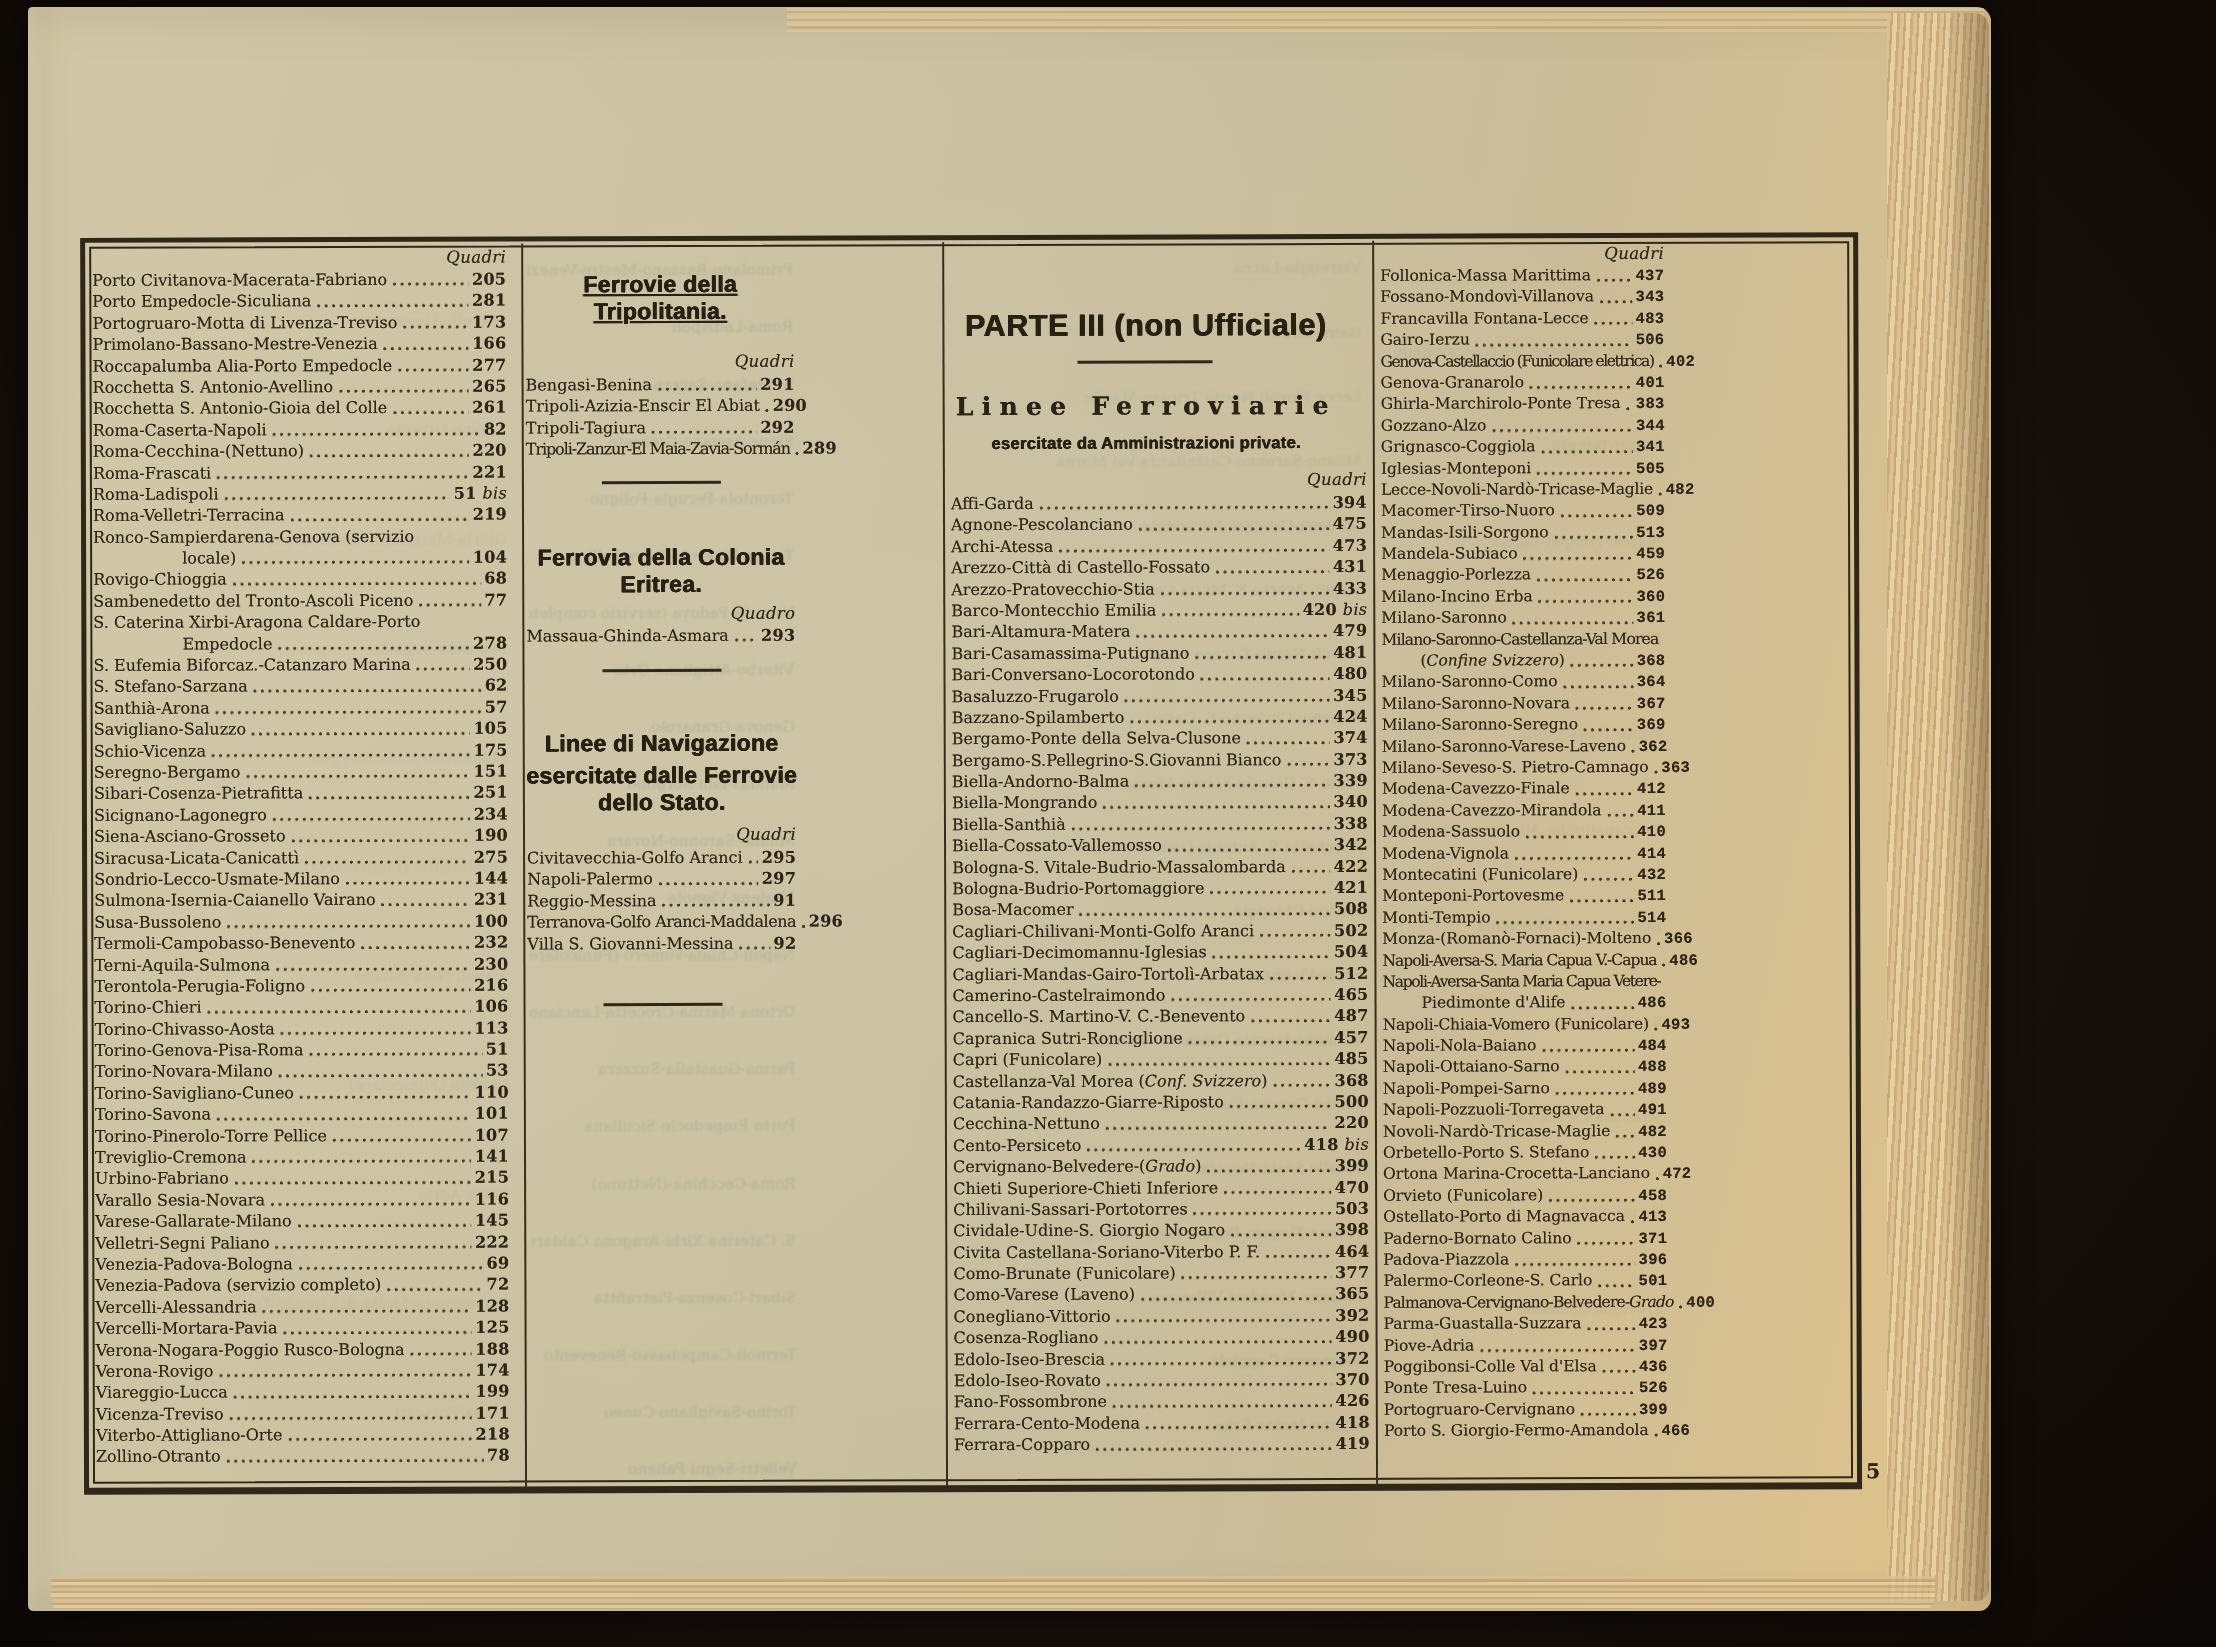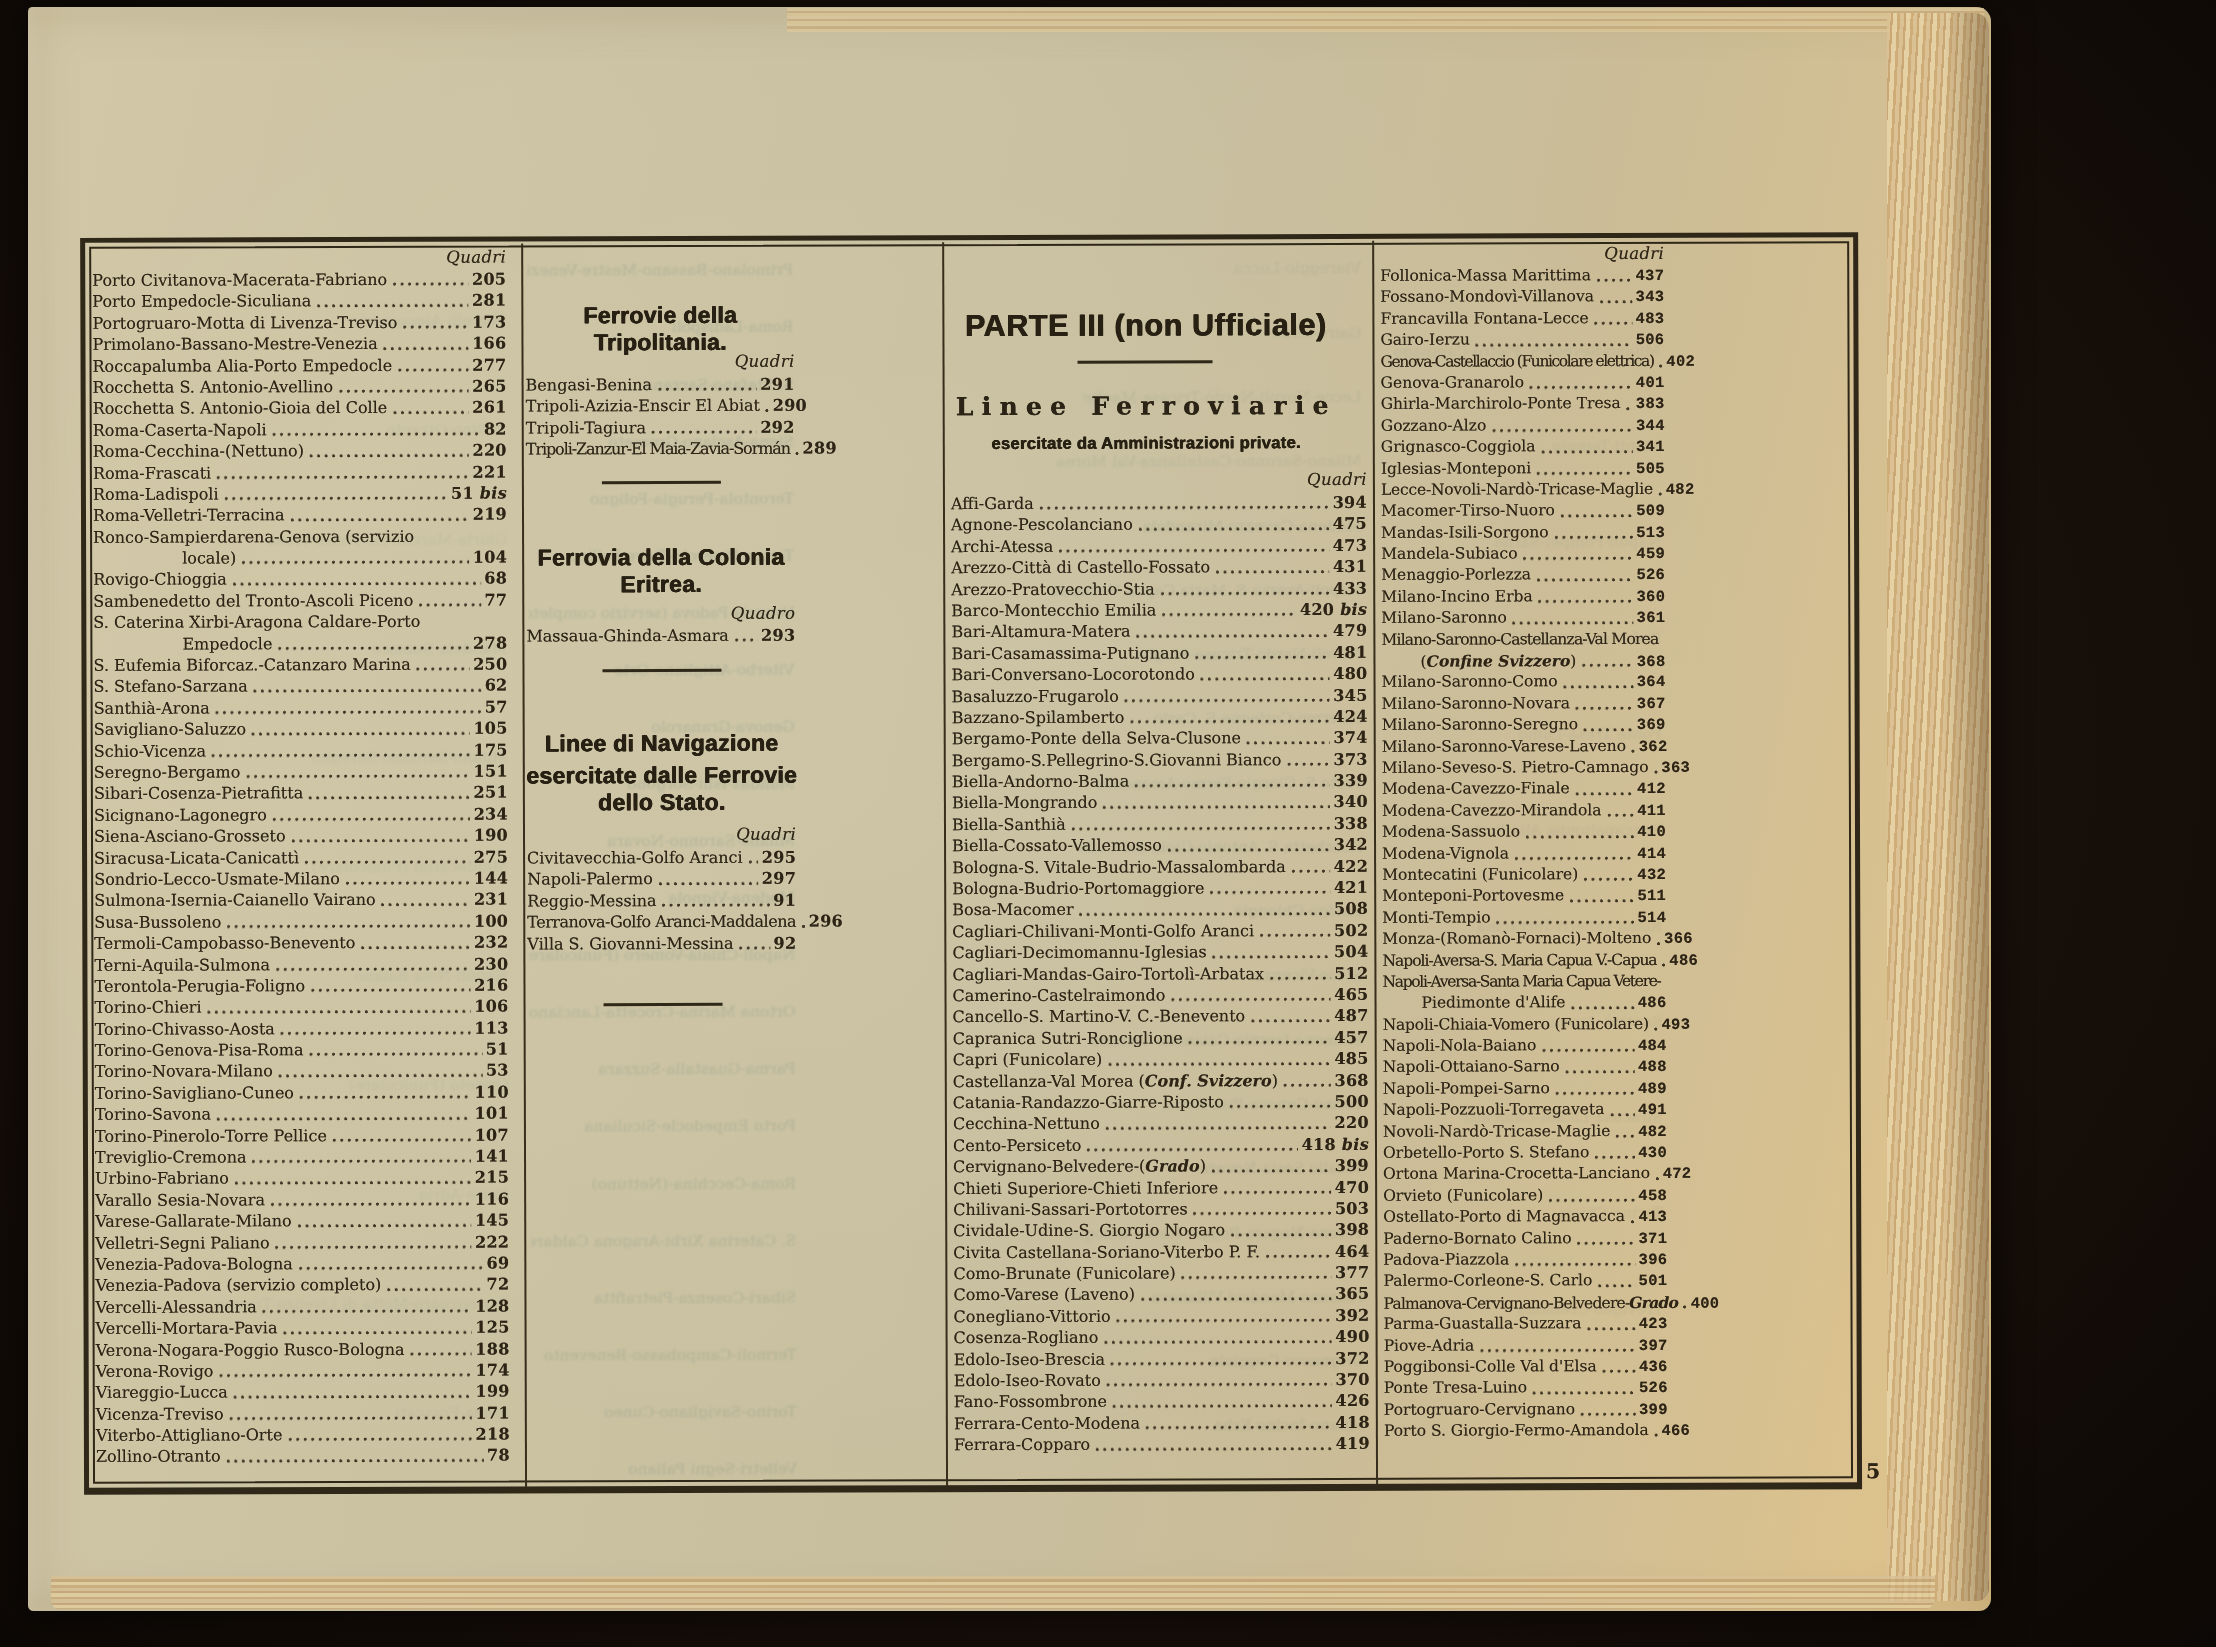--- a/index.html
+++ b/index.html
@@ -42,21 +42,21 @@
   .qlabel{position:absolute;font-style:italic;font-size:16.6px;text-align:right;letter-spacing:0.3px;}
   .rows{position:absolute;}
   .row{display:flex;align-items:baseline;height:21.4px;line-height:21.4px;white-space:nowrap;}
   .nm{flex:0 0 auto;font-size:16px;}
   .c4 .nm{font-size:15.5px;}
   .ld{flex:1 1 0;min-width:4.4px;align-self:stretch;margin:0 3.3px 0 5px;
       background-image:radial-gradient(circle at 2.2px 72%, rgba(44,36,21,.88) 1.3px, rgba(44,36,21,0) 1.8px);
       background-size:7.5px 100%;background-repeat:repeat-x;}
   .pg{flex:0 0 auto;font-size:16px;font-weight:bold;letter-spacing:0.3px;}
   .c4 .pg{font-size:15.5px;font-family:Liberation Mono, monospace;}
-  .pg i,.nm i{font-weight:bold;}
+  .pg i,.nm i{font-weight:normal;}
   .c1 .ind{padding-left:89px;text-align:center;}
   .c4 .ind{padding-left:39px;}
   .head-fat{
     position:absolute;text-align:center;font-family:"Liberation Sans",sans-serif;font-weight:bold;
     font-size:23px;letter-spacing:0.3px;color:#272013;
     text-shadow:0.4px 0 currentColor,-0.4px 0 currentColor,0 0 0.6px rgba(39,32,19,.5);
   }
   .part-title{
     position:absolute;text-align:center;font-family:"Liberation Sans",sans-serif;font-weight:bold;
     font-size:30.5px;letter-spacing:0.6px;color:#272013;
@@ -432,21 +432,21 @@
         <span class="ld"></span>
         <span class="pg">218</span>
       </div>
       <div class="row">
         <span class="nm">Zollino-Otranto</span>
         <span class="ld"></span>
         <span class="pg">78</span>
       </div>
     </div>
 
-  <div class="head-fat" style="left:527px;top:301px;width:270px;">Ferrovie della Tripolitania.</div>
+  <div class="head-fat" style="left:527px;top:270px;width:270px;text-decoration:underline;">Ferrovie della Tripolitania.</div>
   <div class="qlabel ink" style="left:527px;top:351px;width:269px;">Quadri</div>
   <div class="rows ink c2" style="left:527px;top:373px;width:269px;">
       <div class="row">
         <span class="nm">Bengasi-Benina</span>
         <span class="ld"></span>
         <span class="pg">291</span>
       </div>
       <div class="row">
         <span class="nm">Tripoli-Azizia-Enscir El Abiat</span>
         <span class="ld"></span>

